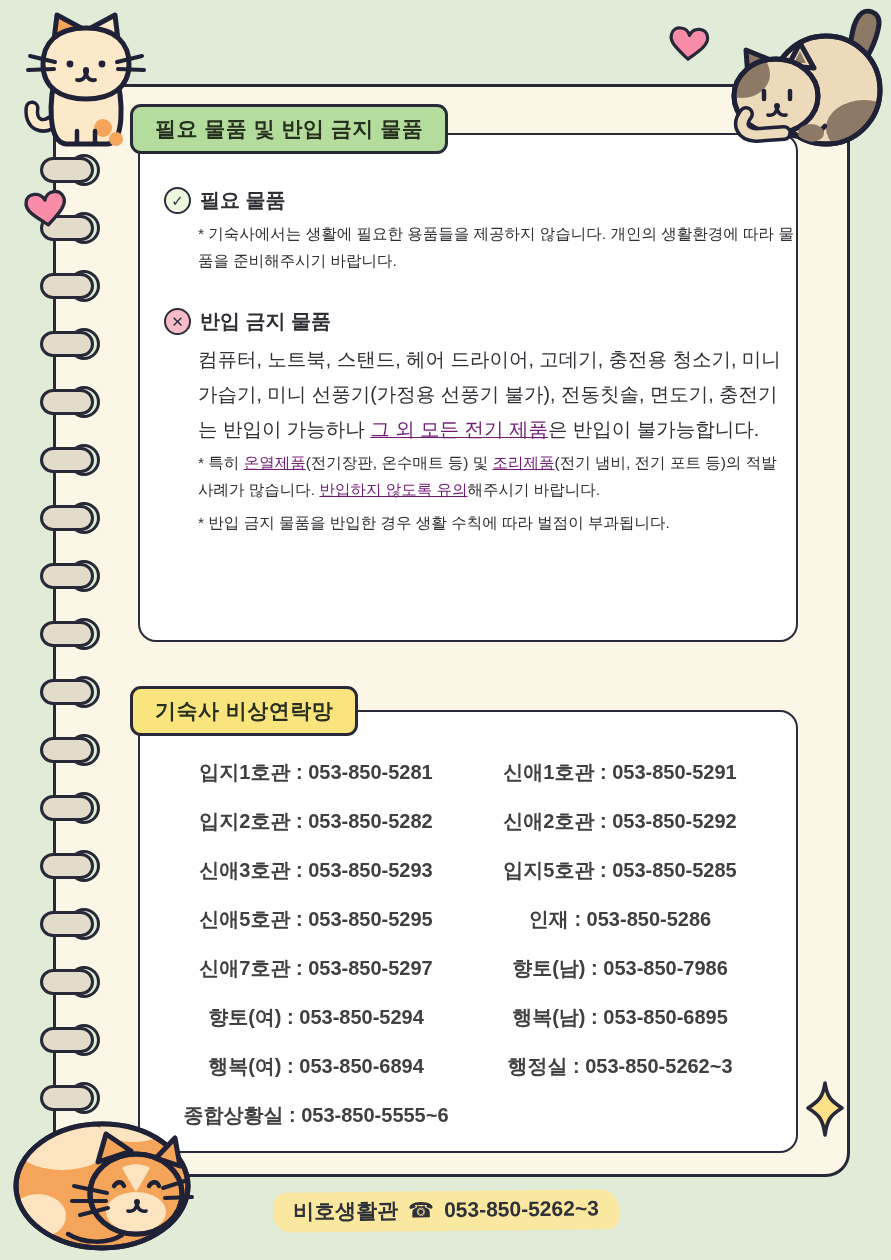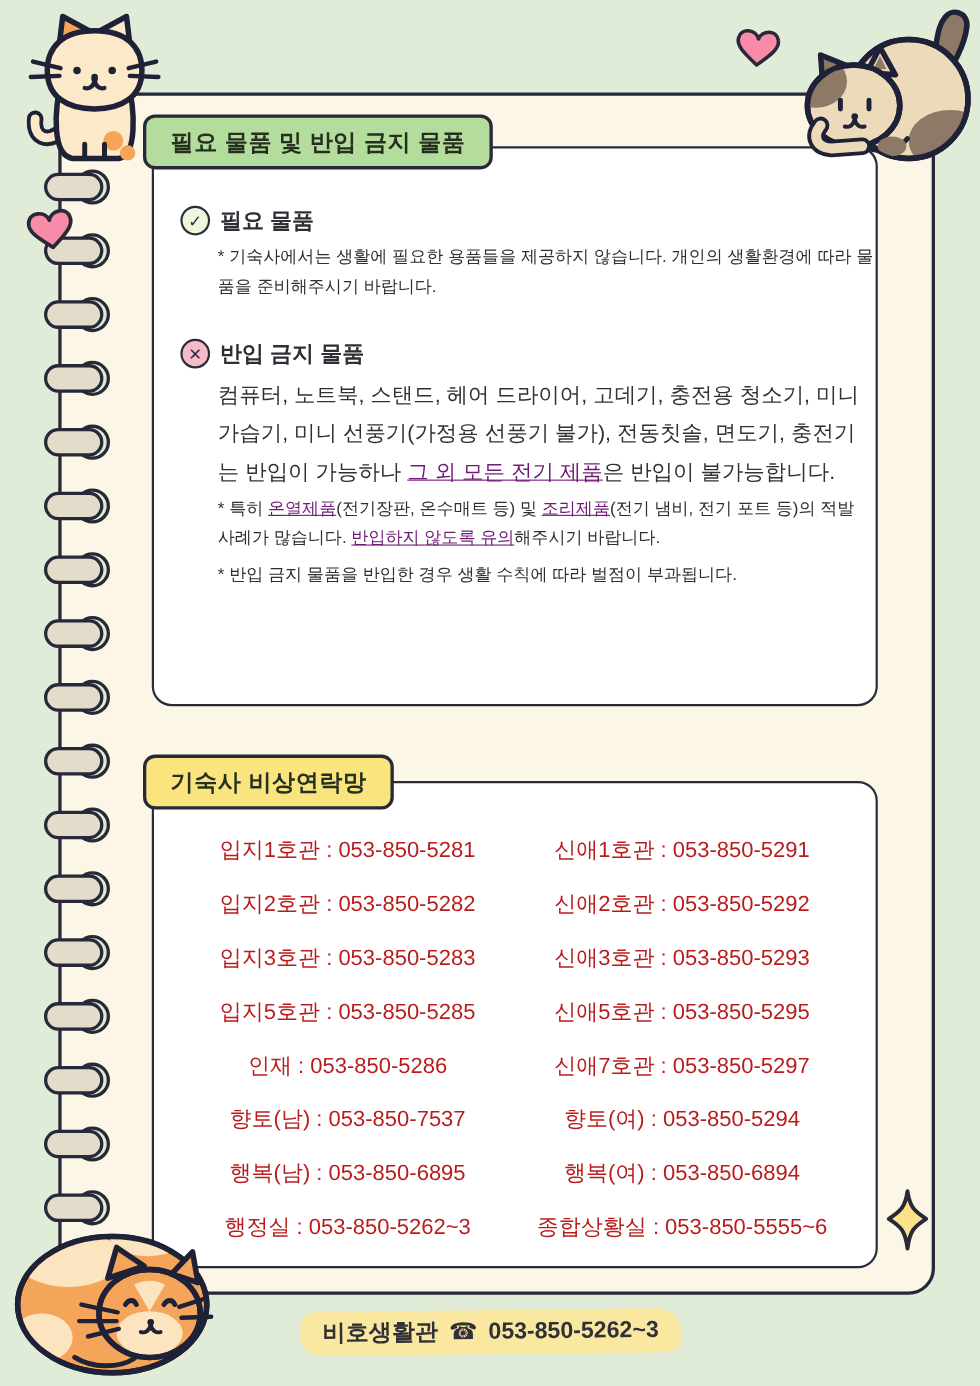--- a/index.html
+++ b/index.html
@@ -38,21 +38,21 @@
   .circ.ok{background:#edf7de;}
   .circ.no{background:#f8bcc8;}
 
   .body-text{margin-top:7px;font-size:19.5px;line-height:35px;color:#303036;font-weight:500;width:586px;}
   .footnote{margin-top:6px;font-size:15.5px;line-height:27px;color:#2e2e33;width:596px;}
   .gap{height:34px;}
   .accent{color:#701a75;text-decoration:underline;}
 
   
   .grid{display:grid;grid-template-columns:1fr 1fr;grid-auto-rows:49px;align-items:center;}
-  .cell{text-align:center;font-size:20px;font-weight:400;color:#b91c1c;}
+  .cell{text-align:center;font-size:20px;font-weight:700;color:#404040;}
 
   
   .footer{position:absolute;left:50%;top:1191px;transform:translateX(-50%) rotate(-0.6deg);
         background:#fae8a0;border-radius:14px 20px 12px 18px;padding:5px 20px 7px 20px;z-index:5;
         font-size:21px;font-weight:700;color:#2f3138;white-space:nowrap;}
   .footer .ph{margin:0 4px;}
 
   .deco{position:absolute;z-index:7;}
   svg{display:block;}
 </style>
@@ -155,27 +155,26 @@
   </div>
 
   <div class="badge yellow">기숙사 비상연락망</div>
 
   <div class="card contacts">
     <div class="grid" id="contact-grid">
         <div class="cell">입지1호관 : 053-850-5281</div>
         <div class="cell">신애1호관 : 053-850-5291</div>
         <div class="cell">입지2호관 : 053-850-5282</div>
         <div class="cell">신애2호관 : 053-850-5292</div>
-        <div class="cell">입지3호관 : 053-850-5283</div>
         <div class="cell">신애3호관 : 053-850-5293</div>
         <div class="cell">입지5호관 : 053-850-5285</div>
         <div class="cell">신애5호관 : 053-850-5295</div>
         <div class="cell">인재 : 053-850-5286</div>
         <div class="cell">신애7호관 : 053-850-5297</div>
-        <div class="cell">향토(남) : 053-850-7537</div>
+        <div class="cell">향토(남) : 053-850-7986</div>
         <div class="cell">향토(여) : 053-850-5294</div>
         <div class="cell">행복(남) : 053-850-6895</div>
         <div class="cell">행복(여) : 053-850-6894</div>
         <div class="cell">행정실 : 053-850-5262~3</div>
         <div class="cell">종합상황실 : 053-850-5555~6</div>
       </div>
   </div>
 
   <div class="footer">
     <span>비호생활관</span>

